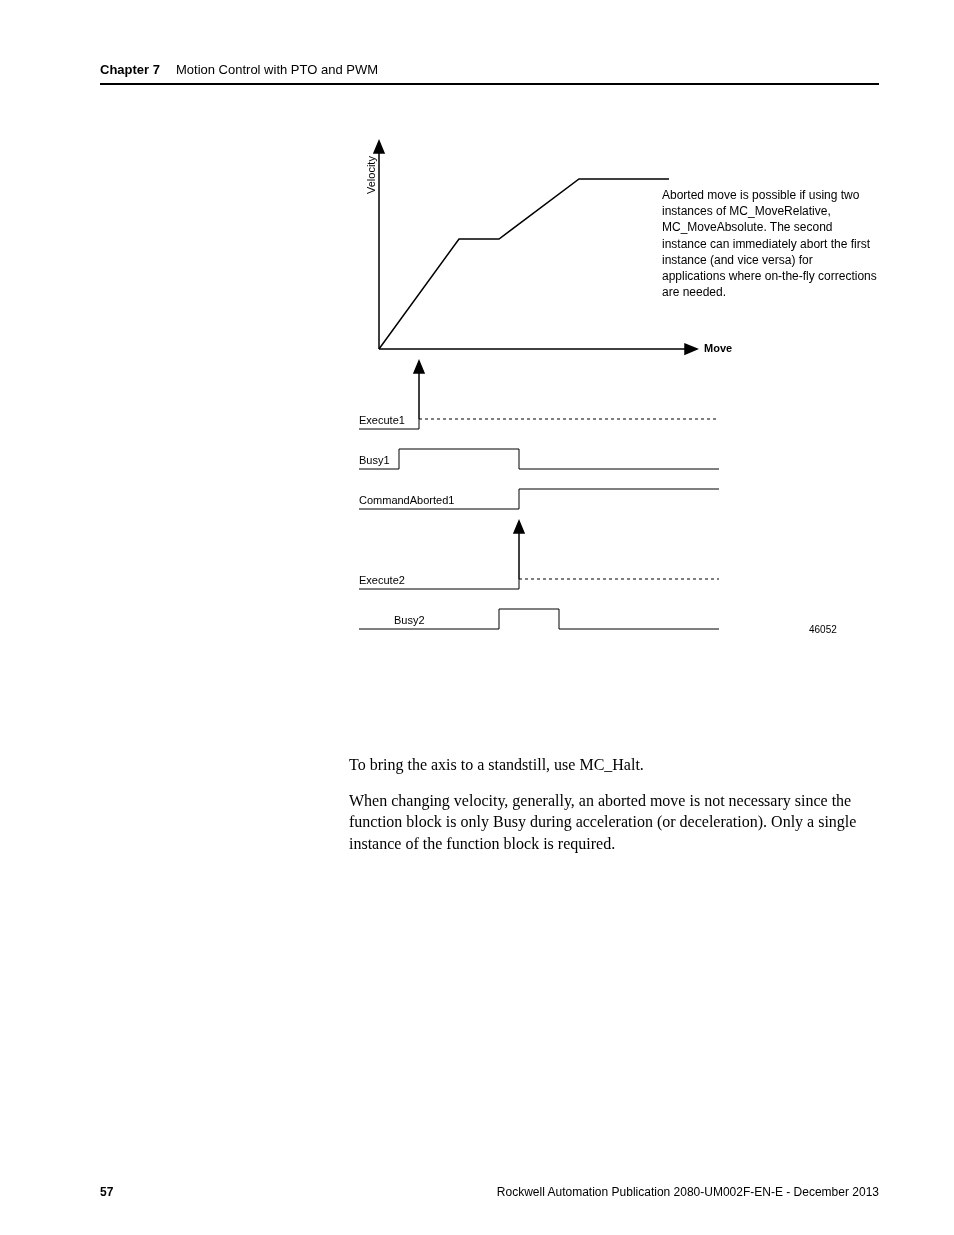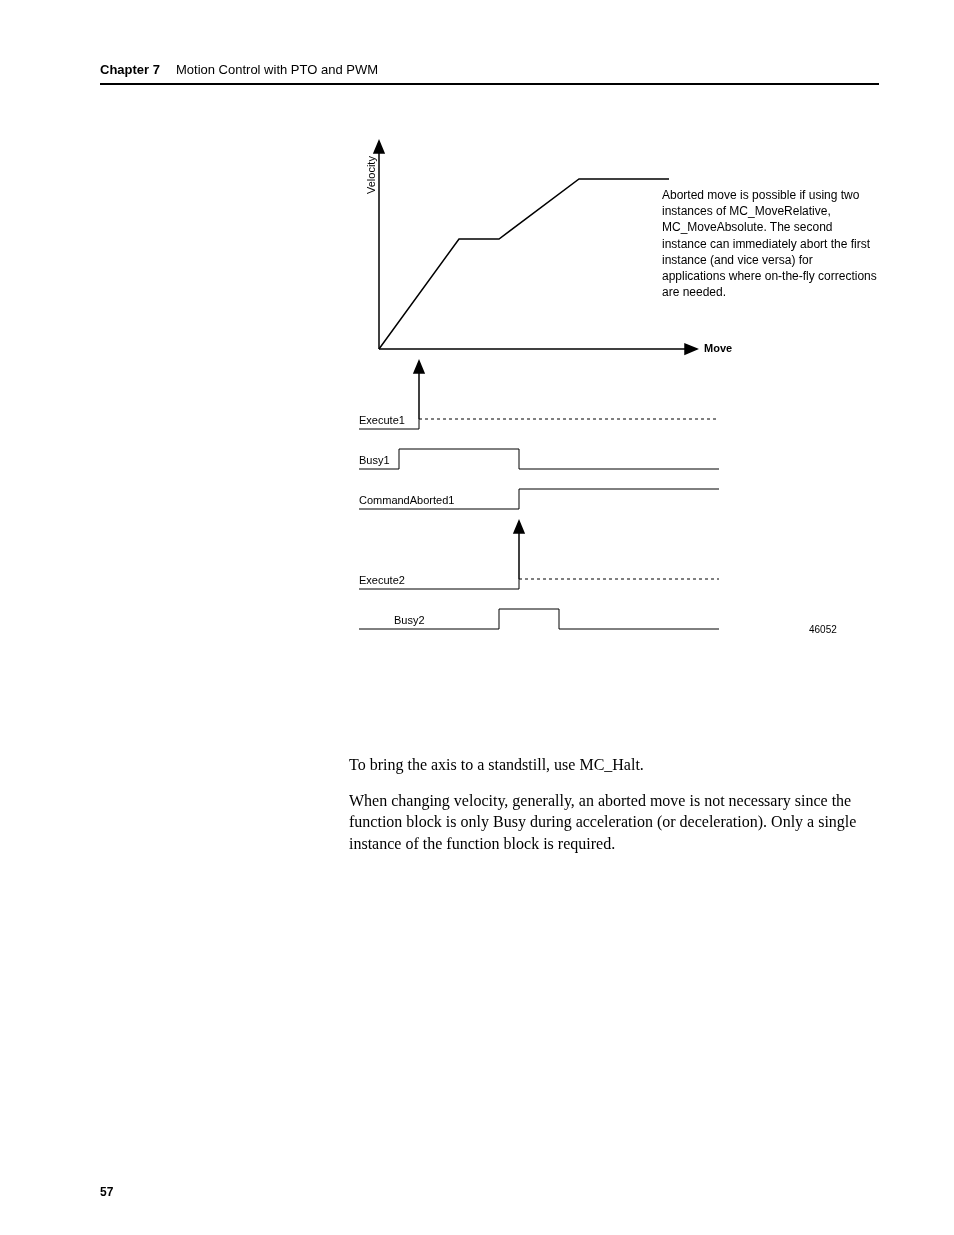--- a/index.html
+++ b/index.html
@@ -113,15 +113,16 @@
     </div>
   </div>
 
   <div class="section2">
     <p class="body-para">To bring the axis to a standstill, use MC_Halt.</p>
     <p class="body-para">When changing velocity, generally, an aborted move is not necessary since the function block is only Busy during acceleration (or deceleration). Only a single instance of the function block is required.</p>
   </div>
 
   <div class="footer">
     <span class="page-num">57</span>
+    <span>Rockwell Automation Publication 2080-UM002F-EN-E - December 2013</span>
   </div>
 
 </div>
 
 </body></html>

